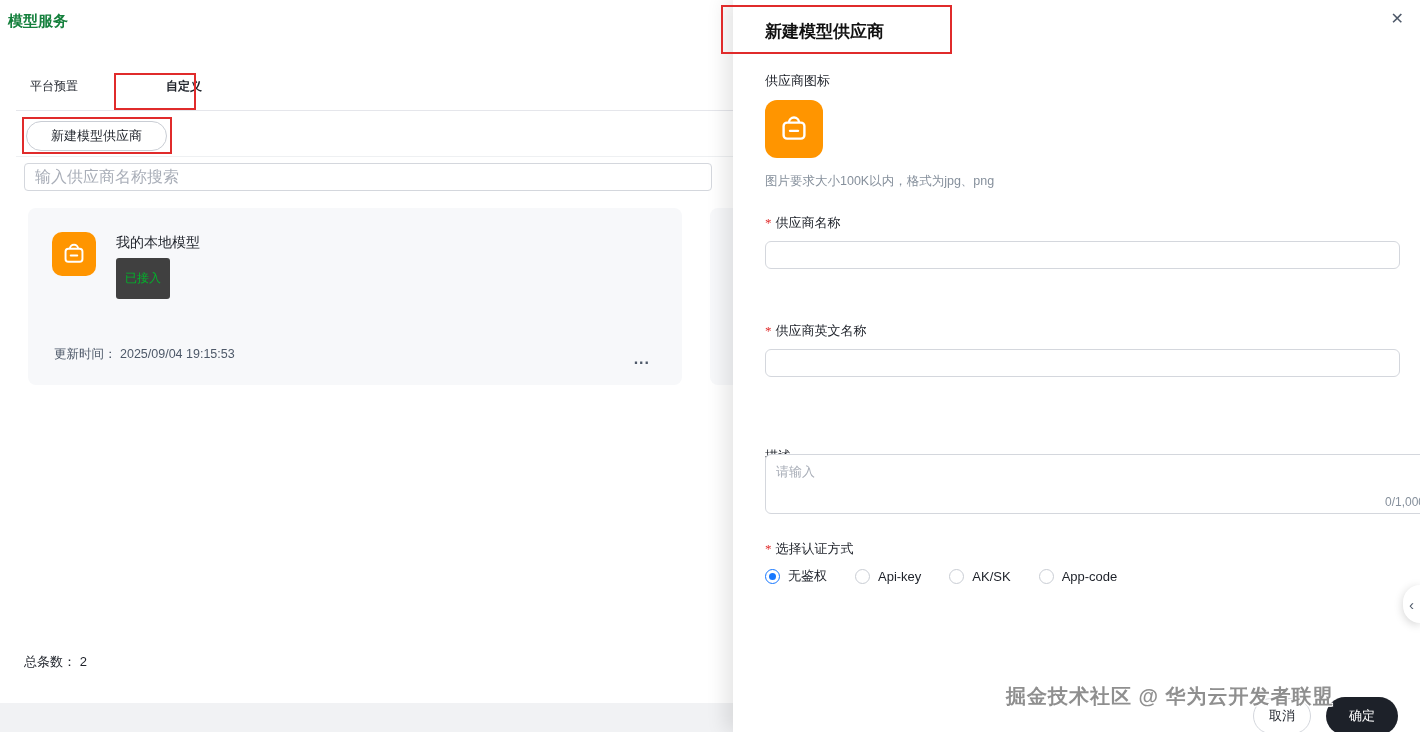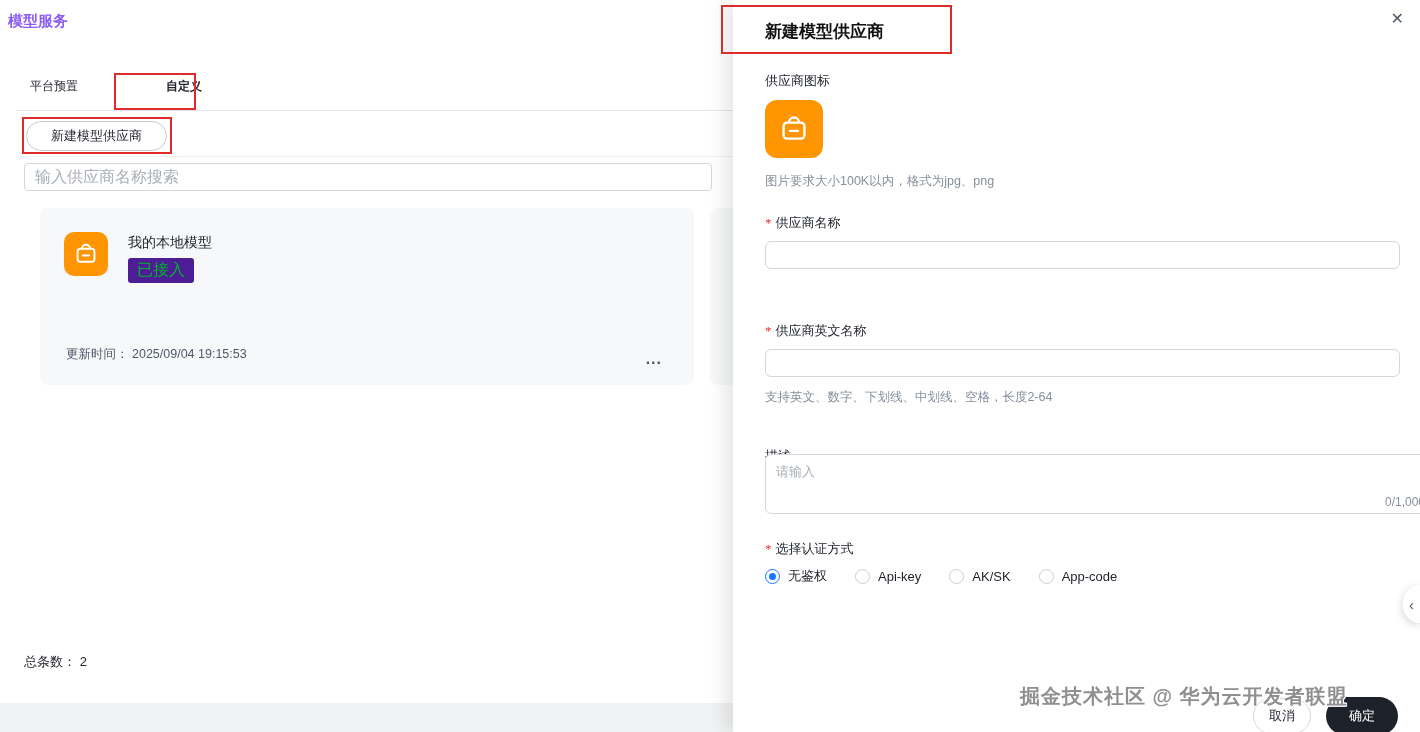--- a/index.html
+++ b/index.html
@@ -1,42 +1,42 @@
 <!DOCTYPE html>
 <html><head>
 <meta charset="utf-8">
 <style>
   * { margin:0; padding:0; box-sizing:border-box; }
   html,body { width:1420px; height:732px; overflow:hidden; }
   body { font-family:"Liberation Sans","DejaVu Sans",sans-serif; background:#fff; color:#1d2129; position:relative; }
   #screen { position:absolute; inset:0; width:1420px; height:732px; background:#fff; }
 
   
-  .page-title { position:absolute; left:8px; top:12px; font-size:15px; font-weight:700; color:#8b5cf6;text-align:right; }
+  .page-title { position:absolute; left:8px; top:12px; font-size:15px; font-weight:700; color:#15803d;text-align:right; }
   .tabs-row { position:absolute; left:30px; top:78px; display:flex; gap:88px; font-size:12px; }
   .tab { cursor:pointer; color:#1d2129; padding-bottom:14px; }
   .tab.active { font-weight:600; }
   .tabs-divider { position:absolute; left:16px; right:0; top:110px; height:1px; background:#e5e6eb; }
   .toolbar-divider { position:absolute; left:16px; width:717px; top:156px; height:1px; background:#eef0f2; }
 
   .create-btn { position:absolute; left:26px; top:121px; width:141px; height:30px; background:#fff;
     border:1px solid #c9cdd4; border-radius:15px; font-size:13px; color:#1d2129; display:flex;
     align-items:center; justify-content:center; cursor:pointer; }
 
   .search-input { position:absolute; left:24px; top:163px; width:688px; height:28px; border:1px solid #d4d7dd;
     border-radius:4px; padding:0 10px; font-size:16px; color:#1d2129; outline:none; font-family:inherit; }
   .search-input::placeholder { color:#a9aeb8; }
 
-  .provider-card { position:absolute; left:40px; top:208px; width:654px; height:177px; background:#f7f8fa;
+  .provider-card { position:absolute; left:28px; top:208px; width:654px; height:177px; background:#f7f8fa;
     border-radius:8px; cursor:pointer; }
   .provider-card .card-icon { position:absolute; left:24px; top:24px; width:44px; height:44px; background:#ff9500;
     border-radius:10px; display:flex; align-items:center; justify-content:center; }
   .provider-card .card-title { position:absolute; left:88px; top:26px; font-size:14px; color:#1d2129; }
-  .status-badge { position:absolute; left:88px; top:50px; font-size:16px; color:#00b42a; background:#4c1d95;
-    padding:2px 9px; border-radius:3px; }
+  .status-badge { position:absolute; left:88px; top:50px; font-size:12px; color:#00b42a; background:#404040;
+    padding:12px 9px; border-radius:3px; }
   .card-updated { position:absolute; left:26px; bottom:22px; font-size:12.5px; color:#4e5969; }
   .card-more { position:absolute; right:32px; bottom:18px; font-size:16px; font-weight:700; letter-spacing:1px;
     color:#4e5969; cursor:pointer; line-height:1; }
   .provider-card-partial { position:absolute; left:710px; top:208px; width:654px; height:177px; background:#f7f8fa;
     border-radius:8px; }
 
   .total-count { position:absolute; left:24px; top:653px; font-size:13px; color:#1d2129; }
   .footer-band { position:absolute; left:0; top:703px; width:733px; height:29px; background:#f1f2f4; }
 
   
@@ -79,21 +79,21 @@
     border-radius:19px; font-size:13px; color:#fff; display:flex; align-items:center; justify-content:center; cursor:pointer; }
 
   
   .red-box { position:absolute; border:2px solid #e02b2b; background:transparent; z-index:50; pointer-events:none; }
   #red-box-tab { left:114px; top:73px; width:82px; height:37px; }
   #red-box-button { left:22px; top:117px; width:150px; height:37px; }
   #red-box-drawer-title { left:721px; top:5px; width:231px; height:49px; }
 
   .watermark { position:absolute; left:1006px; top:683px; z-index:60; font-size:20px; font-weight:700; color:#8f8f8f;
     letter-spacing:1px; white-space:nowrap;
-    text-shadow:1px 1px 0 #fff,-1px -1px 0 #fff,1px -1px 0 #fff,-1px 1px 0 #fff,0 1px 0 #fff,0 -1px 0 #fff;margin-left:14px; }
+    text-shadow:1px 1px 0 #fff,-1px -1px 0 #fff,1px -1px 0 #fff,-1px 1px 0 #fff,0 1px 0 #fff,0 -1px 0 #fff; }
 
   .collapse-handle { position:absolute; right:0; top:585px; width:17px; height:38px; background:#fff; z-index:30;
     border-radius:19px 0 0 19px; box-shadow:0 2px 10px rgba(0,0,0,0.18); display:flex; align-items:center;
     justify-content:center; cursor:pointer; }
   .collapse-handle span { font-size:15px; color:#4e5969; line-height:1; }
 </style>
 </head>
 <body>
 
 <div id="screen">
@@ -152,21 +152,20 @@
 
     <div class="field-label" style="top:214px;">
       <span class="required-mark">*</span><span>供应商名称</span>
     </div>
     <input class="text-input" style="top: 241px;" value="">
 
     <div class="field-label" style="top:322px;">
       <span class="required-mark">*</span><span>供应商英文名称</span>
     </div>
     <input class="text-input" style="top: 349px;" value="">
-    <div class="hint-text" style="top:389px;">支持英文、数字、下划线、中划线、空格，长度2-64</div>
 
     <div class="field-label" style="top:427px;margin-top:20px;">描述</div>
     <div class="textarea-box">
       <textarea placeholder="请输入" style=""></textarea>
       <div class="textarea-footer">
         <span class="counter">0/1,000</span>
         <svg width="10" height="10" viewBox="0 0 10 10">
           <line x1="2" y1="9" x2="9" y2="2" stroke="#c9cdd4" stroke-width="1.4"></line>
           <line x1="6" y1="9" x2="9" y2="6" stroke="#c9cdd4" stroke-width="1.4"></line>
         </svg>

